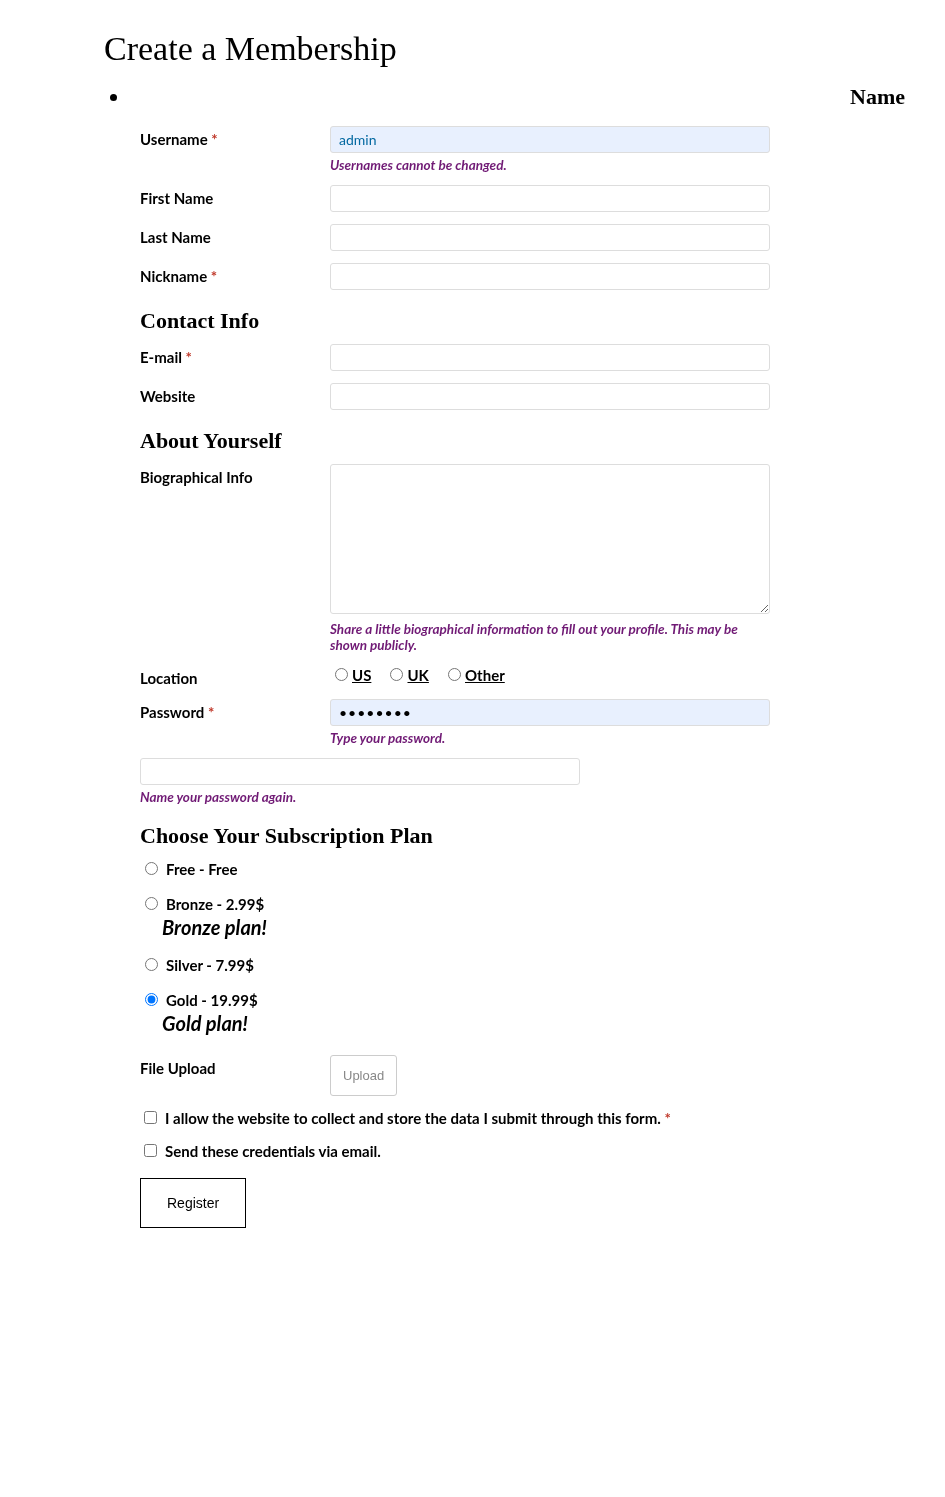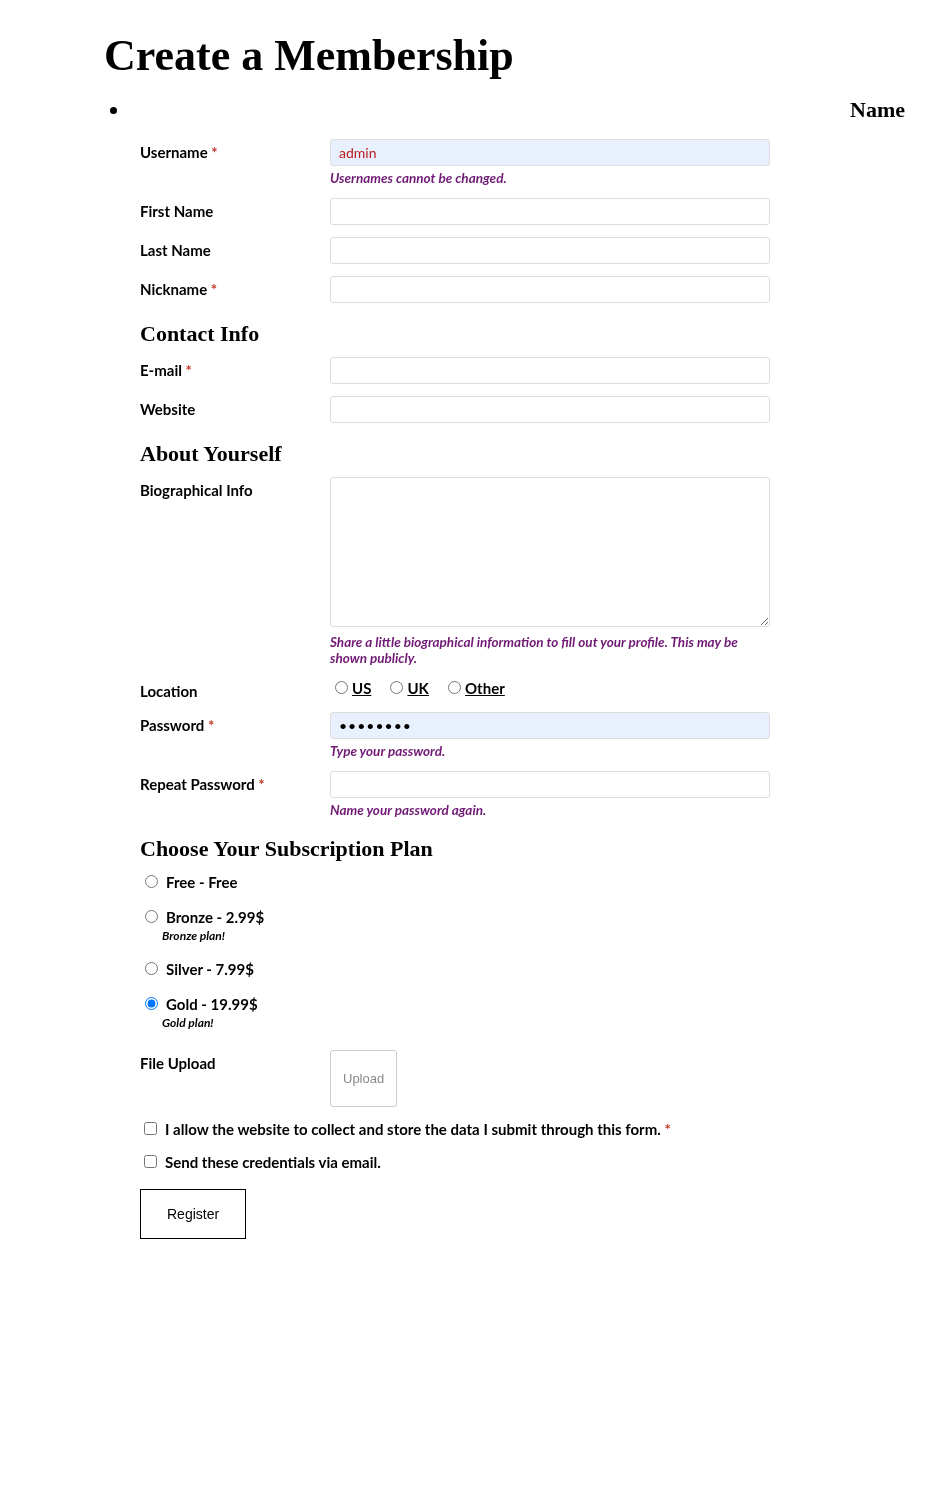--- a/index.html
+++ b/index.html
@@ -6,22 +6,22 @@
     body {
       font-family: 'Lato', 'Helvetica Neue', Arial, sans-serif;
       background: #fff;
       margin: 0;
       padding: 20px 40px;
       color: #000;
       width: 945px;
     }
     h1 {
       font-family: Georgia, 'Times New Roman', serif;
-      font-size: 44px;
-      font-weight: 700;
+      font-size: 34px;
+      font-weight: 400;
       margin: 10px 0 10px 64px;
     }
     ul.section-list {
       list-style: disc;
       padding-left: 0;
       margin-left: 90px;
     }
     li.section-name {
       font-family: Georgia, 'Times New Roman', serif;
       font-size: 22px;
@@ -49,21 +49,21 @@
       width: 100%;
       border: 1px solid #ddd;
       border-radius: 3px;
       padding: 4px 8px;
       font-size: 14px;
       font-family: inherit;
       background: #fff;
     }
     input.prefilled {
       background: #e8f0fe;
-      color: #b91c1c;
+      color: #0369a1;
     }
     input[type="password"].prefilled {
       color: #000;
       letter-spacing: 1px;
     }
     textarea {
       height: 150px;
       resize: both;
     }
     .description {
@@ -90,29 +90,29 @@
       margin: 0 0 16px 100px;
     }
     .plan-row label {
       font-weight: 700;
       font-size: 15px;
     }
     .plan-row input[type="radio"] { margin-right: 8px; }
     .plan-desc {
       font-style: italic;
       font-weight: 700;
-      font-size: 12px;
+      font-size: 20px;
       margin-left: 22px;
       margin-top: 2px;
     }
     .upload-btn {
       border: 1px solid #ccc;
       border-radius: 3px;
       background: #fff;
-      padding: 20px 12px;
+      padding: 12px 12px;
       font-size: 13px;
       color: #888;
       cursor: pointer;
     }
     .check-row {
       margin: 0 0 14px 100px;
     }
     .check-row label {
       font-weight: 700;
       font-size: 15px;
@@ -194,21 +194,20 @@
 
 <div class="form-row">
   <div class="label-col"><span>Password</span> <span class="req">*</span></div>
   <div class="field-col">
     <input type="password" class="prefilled" value="••••••••" style="">
     <div class="description">Type your password.</div>
   </div>
 </div>
 
 <div class="form-row">
-  <div class="label-col"><span>Repeat Password</span> <span class="req">*</span></div>
   <div class="field-col">
     <input type="password" style="">
     <div class="description">Name your password again.</div>
   </div>
 </div>
 
 <h3 class="subsection">Choose Your Subscription Plan</h3>
 
 <div class="plan-row">
   <label><input type="radio" name="plan" style=""><span>Free - Free</span></label>

